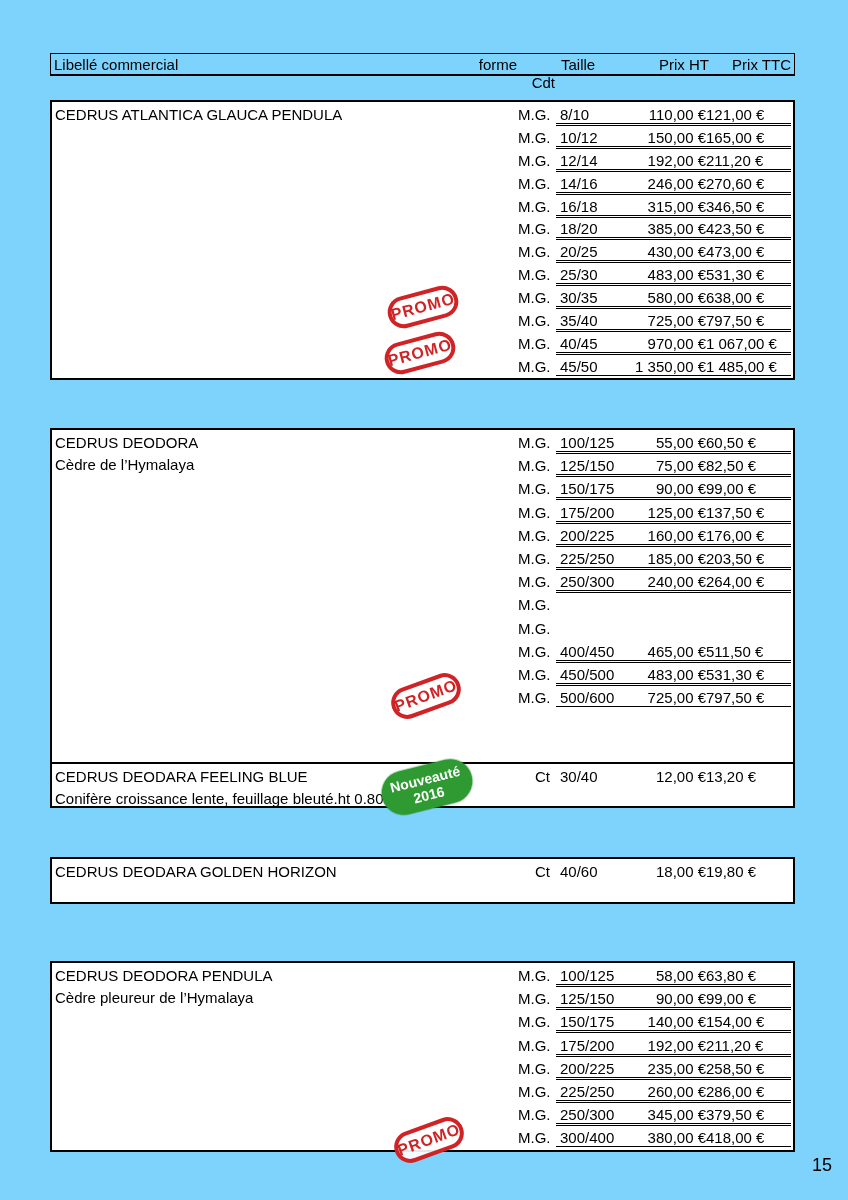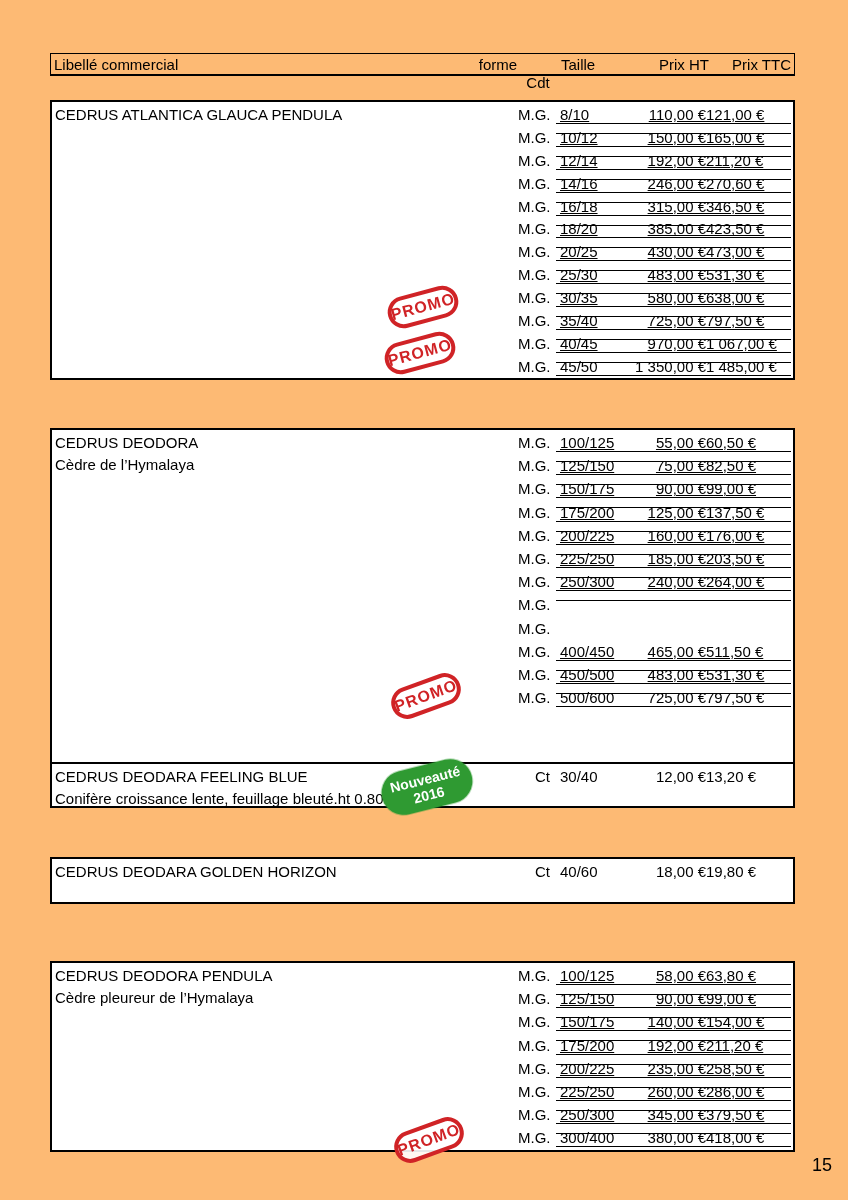--- a/index.html
+++ b/index.html
@@ -1,32 +1,32 @@
 <!DOCTYPE html>
 <html><head>
 <meta charset="utf-8">
 <style>
   html,body { margin:0; padding:0; background:#ffffff; }
   body {
     width:848px; height:1200px;
     font-family:"Liberation Sans", sans-serif;
     color:#000;
   }
-  .page { position:relative; width:848px; height:1200px; overflow:hidden; background:#fdba74; }
+  .page { position:relative; width:848px; height:1200px; overflow:hidden; background:#7dd3fc; }
 
   
   .header-row {
     position:absolute; left:50px; top:53px; width:745px; height:23px;
     border:1.5px solid #000; border-bottom-width:2.5px;
     box-sizing:border-box; display:flex; align-items:center;
     font-size:15px; line-height:17px;
   }
   .h-libelle { flex:1; padding-left:3px; }
   .h-forme   { width:46px; text-align:center; }
-  .h-cdt     { width:34px; text-align:center;margin-top:36px; }
+  .h-cdt     { width:34px; text-align:right;margin-top:36px; }
   .h-block   { width:239px; display:flex; }
   .h-taille  { width:64px; padding-left:6px; box-sizing:border-box; }
   .h-ht      { width:90px; text-align:right; }
   .h-ttc     { flex:1; text-align:right; padding-right:3px; }
 
   
   .section {
     position:absolute; left:50px; width:745px;
     border:2px solid #000; border-bottom-width:2.5px;
     box-sizing:border-box; background:#fff;
@@ -38,21 +38,21 @@
   .prow { display:flex; align-items:flex-start; box-sizing:border-box; font-size:15px; line-height:17px; }
   .c-spacer { width:466px; flex:none; }
   .c-cdt    { width:32px; flex:none; text-align:right; padding-top:2px; }
   .c-block  { flex:1; margin-left:6px; margin-right:2px; }
   .pb-inner { display:flex; padding-top:2px; }
   .c-taille { width:58px; padding-left:4px; box-sizing:border-box; }
   .c-ht     { width:92px; text-align:right; }
   .c-ttc    { flex:1; text-align:left; padding-right:2px; }
 
   .section.u .pb-inner { border-bottom:1.5px solid #000; }
-  .section.u .prow:not(.last) .c-block { border-bottom:1.5px solid #000; padding-bottom:9px;text-decoration:underline; }
+  .section.u .prow:not(.last) .c-block { border-bottom:1.5px solid #000; padding-bottom:1px; }
 
   
   .stamp-promo {
     position:absolute; width:72px; height:32px;
     border:4.5px solid #d02326; border-radius:20px;
     box-sizing:border-box;
     display:flex; align-items:center; justify-content:center;
     color:#d02326; font-weight:bold; font-size:16px; letter-spacing:1px;
     background:rgba(255,255,255,0.9); z-index:5;
   }

